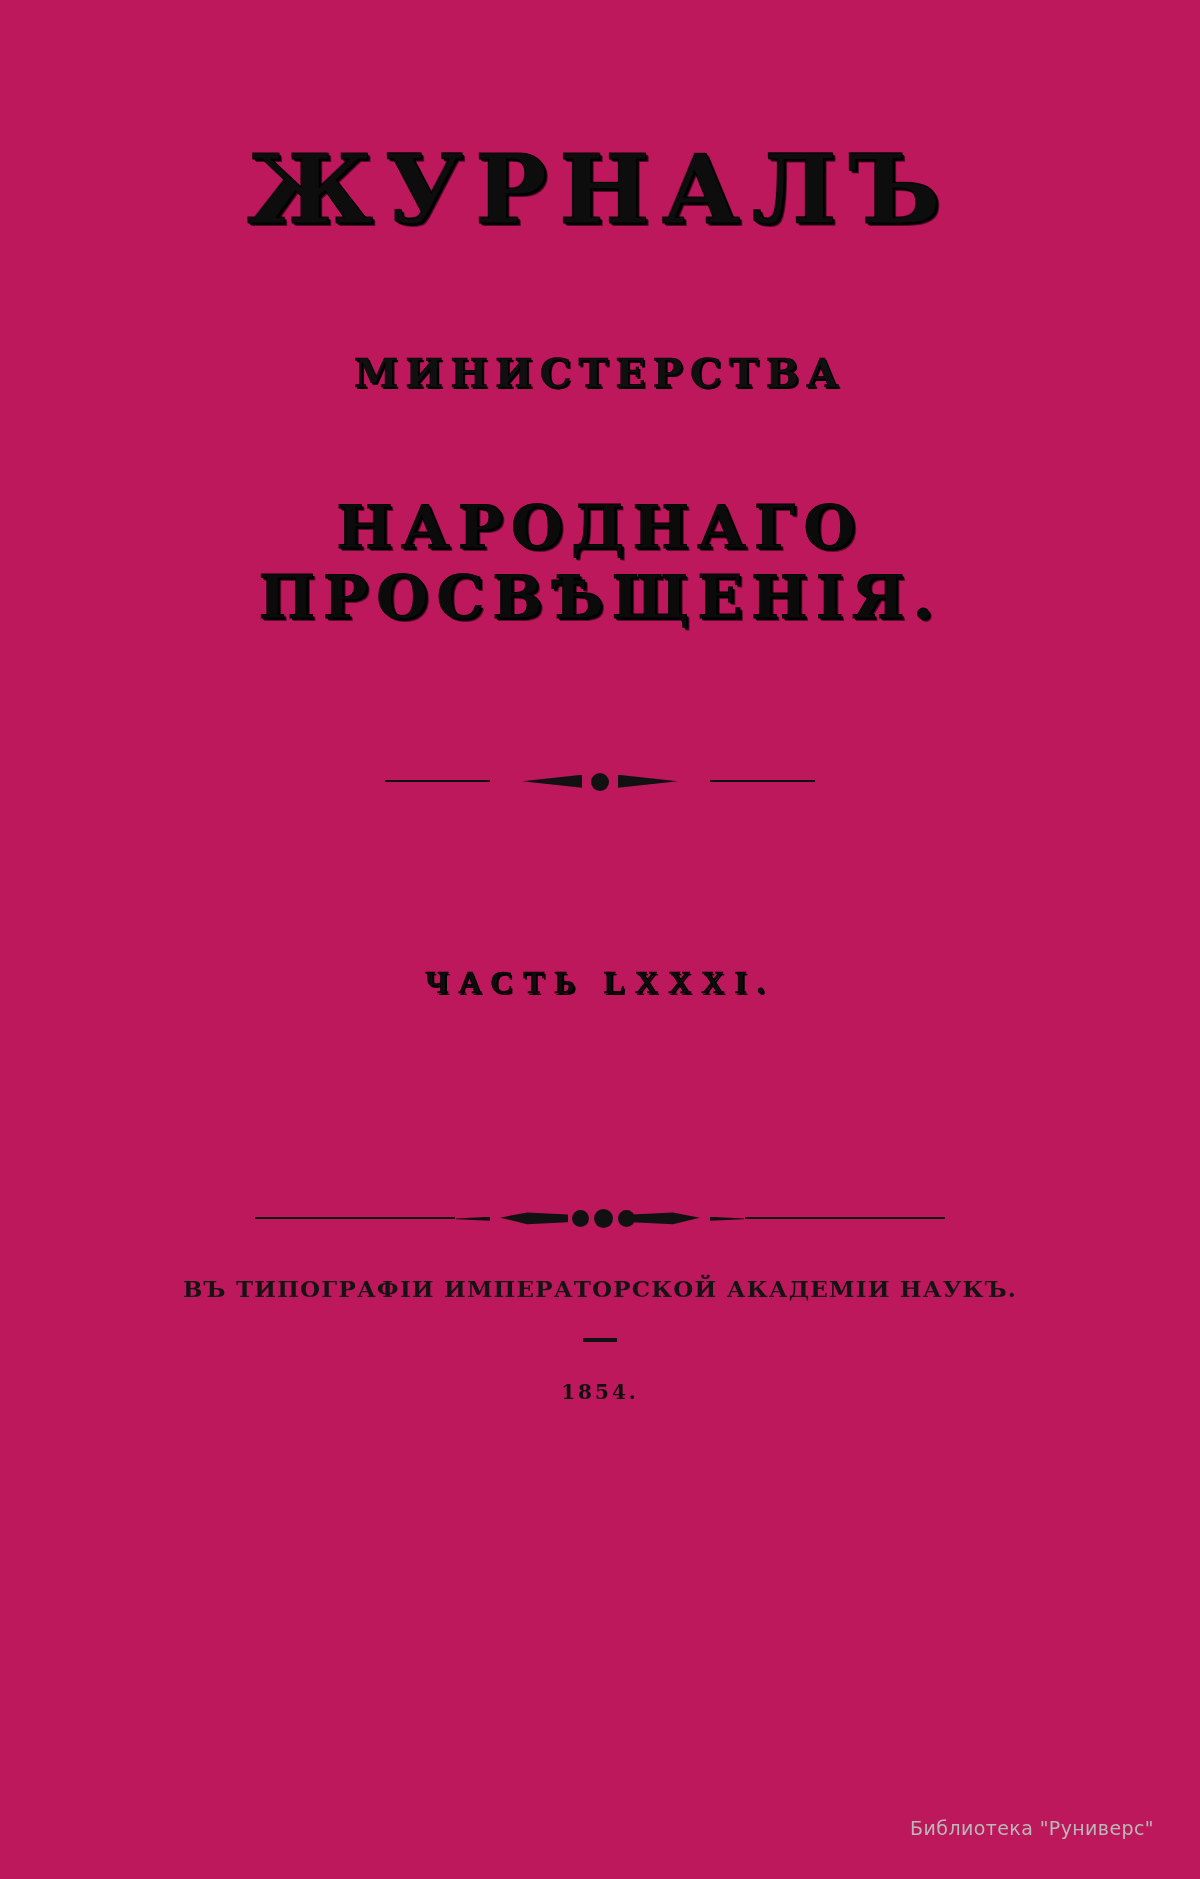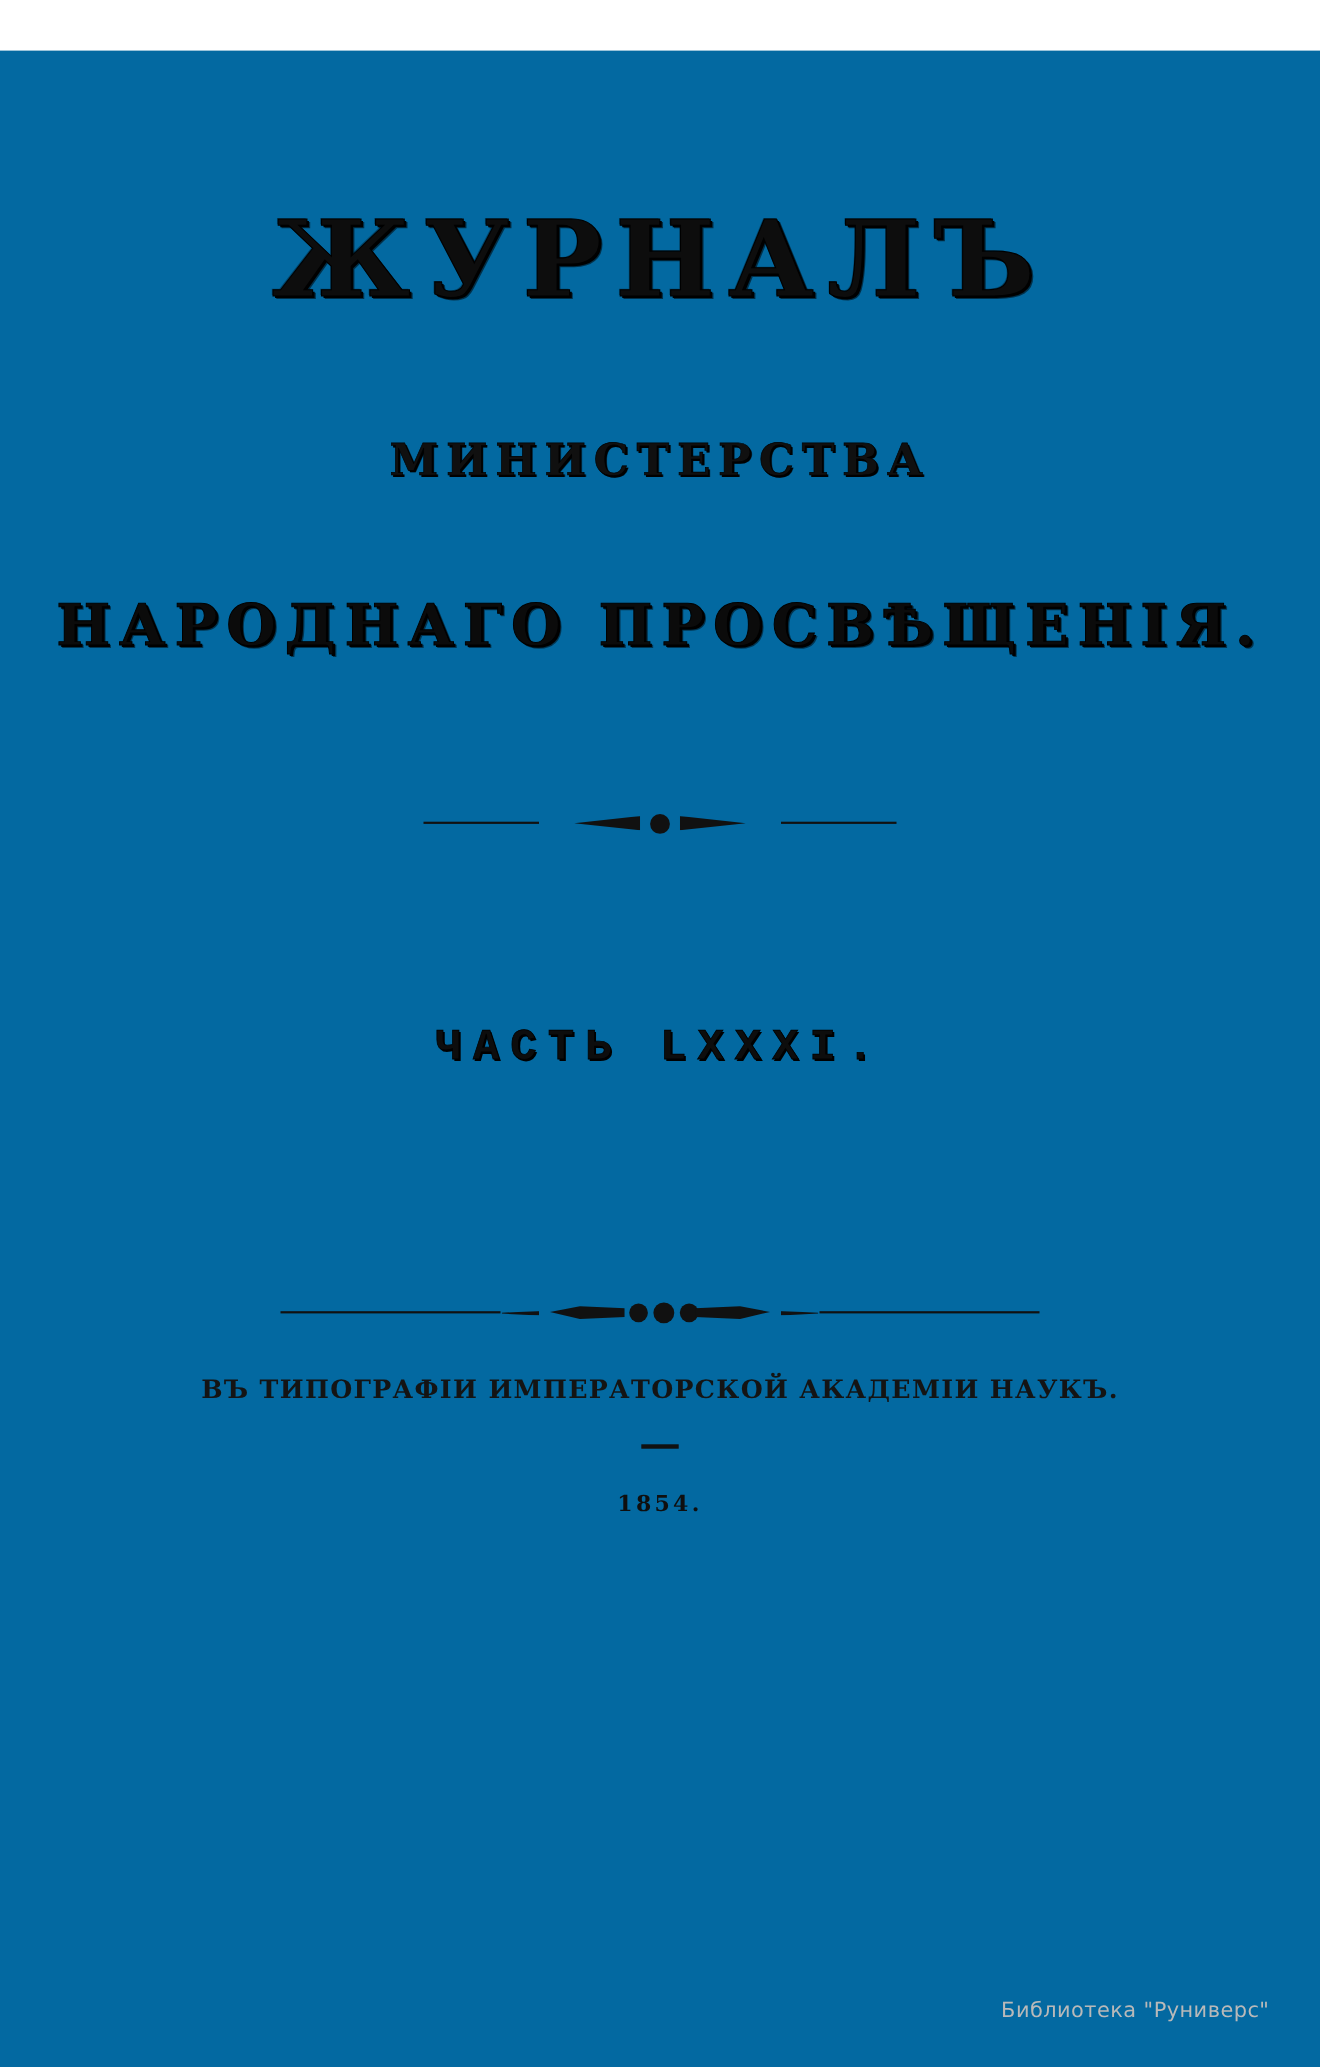--- a/index.html
+++ b/index.html
@@ -12,22 +12,21 @@
     height: 1879px;
     position: relative;
     font-family: "Liberation Serif", serif;
     color: #111111;
     overflow: hidden;
   }
 
   .page {
     position: absolute;
     inset: 0;
-    background: #0369a1;
-    margin-top: 46px;
+    background: #be185d;
   }
 
   .content {
     position: absolute;
     left: 0;
     right: 0;
     top: 0;
     text-align: center;
   }
 
@@ -55,21 +54,21 @@
     letter-spacing: 7px;
     color: #101010;
     text-shadow: 1.5px 1.5px 0 #000, 2px 2px 0 rgba(0,0,0,0.45);
     -webkit-text-stroke: 0.6px #000;
   }
 
   .title-sub2 {
     margin-top: 96px;
     font-family: "DejaVu Serif", serif;
     font-weight: bold;
-    font-size: 52px;
+    font-size: 60px;
     letter-spacing: 8px;
     color: #0b0b0b;
     text-shadow: 2px 2px 0 #000, 3px 3px 0 rgba(0,0,0,0.5);
     -webkit-text-stroke: 0.9px #000;
   }
 
   
   .ornament-small {
     margin-top: 136px;
     height: 26px;
@@ -169,23 +168,23 @@
     height: 4px;
     width: 34px;
     background: #111;
   }
   .ornament-large .tail-l { left: -44px; clip-path: polygon(0 40%, 100% 0, 100% 100%, 0 60%); }
   .ornament-large .tail-r { right: -44px; clip-path: polygon(100% 40%, 0 0, 0 100%, 100% 60%); }
 
   
   .part-line {
     margin-top: 170px;
-    font-family: Liberation Mono, monospace;
-    font-weight: bold;
-    font-size: 40px;
+    font-family: Liberation Serif, serif;
+    font-weight: bold;
+    font-size: 32px;
     letter-spacing: 10px;
     color: #0d0d0d;
     text-shadow: 1.5px 1.5px 0 #000;
     -webkit-text-stroke: 0.7px #000;
   }
 
   
   .city {
     margin-top: 72px;
     font-family: "DejaVu Serif", serif;

